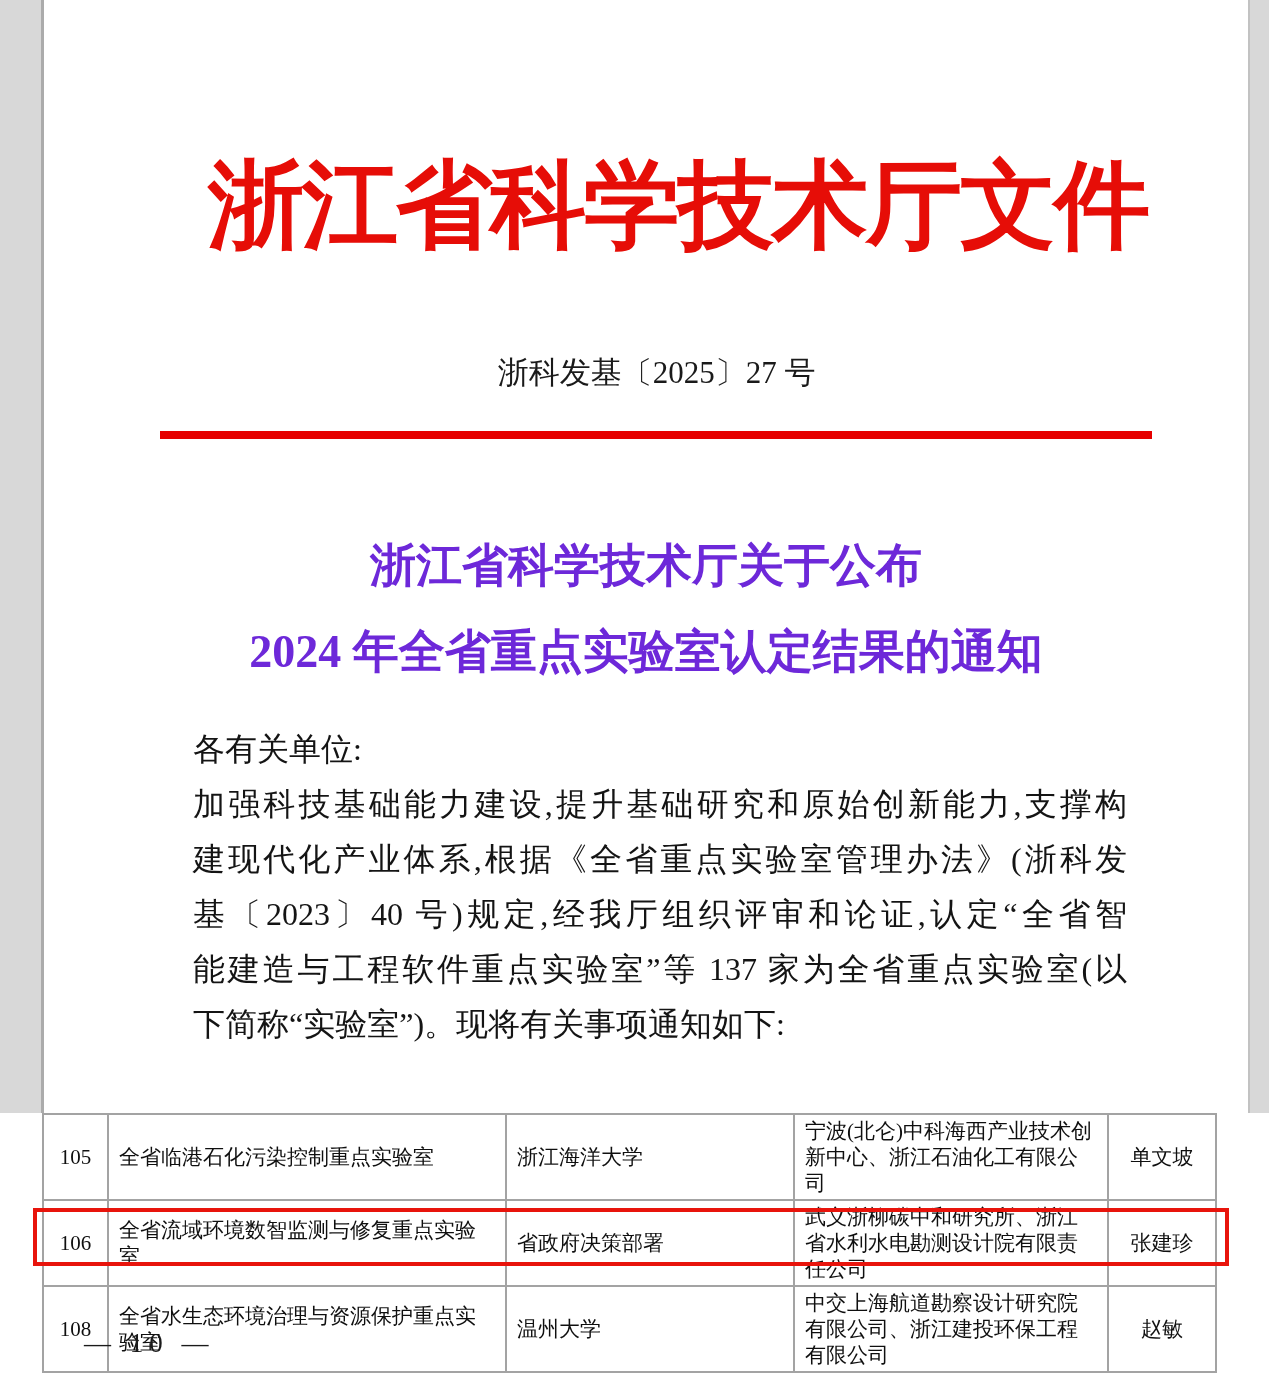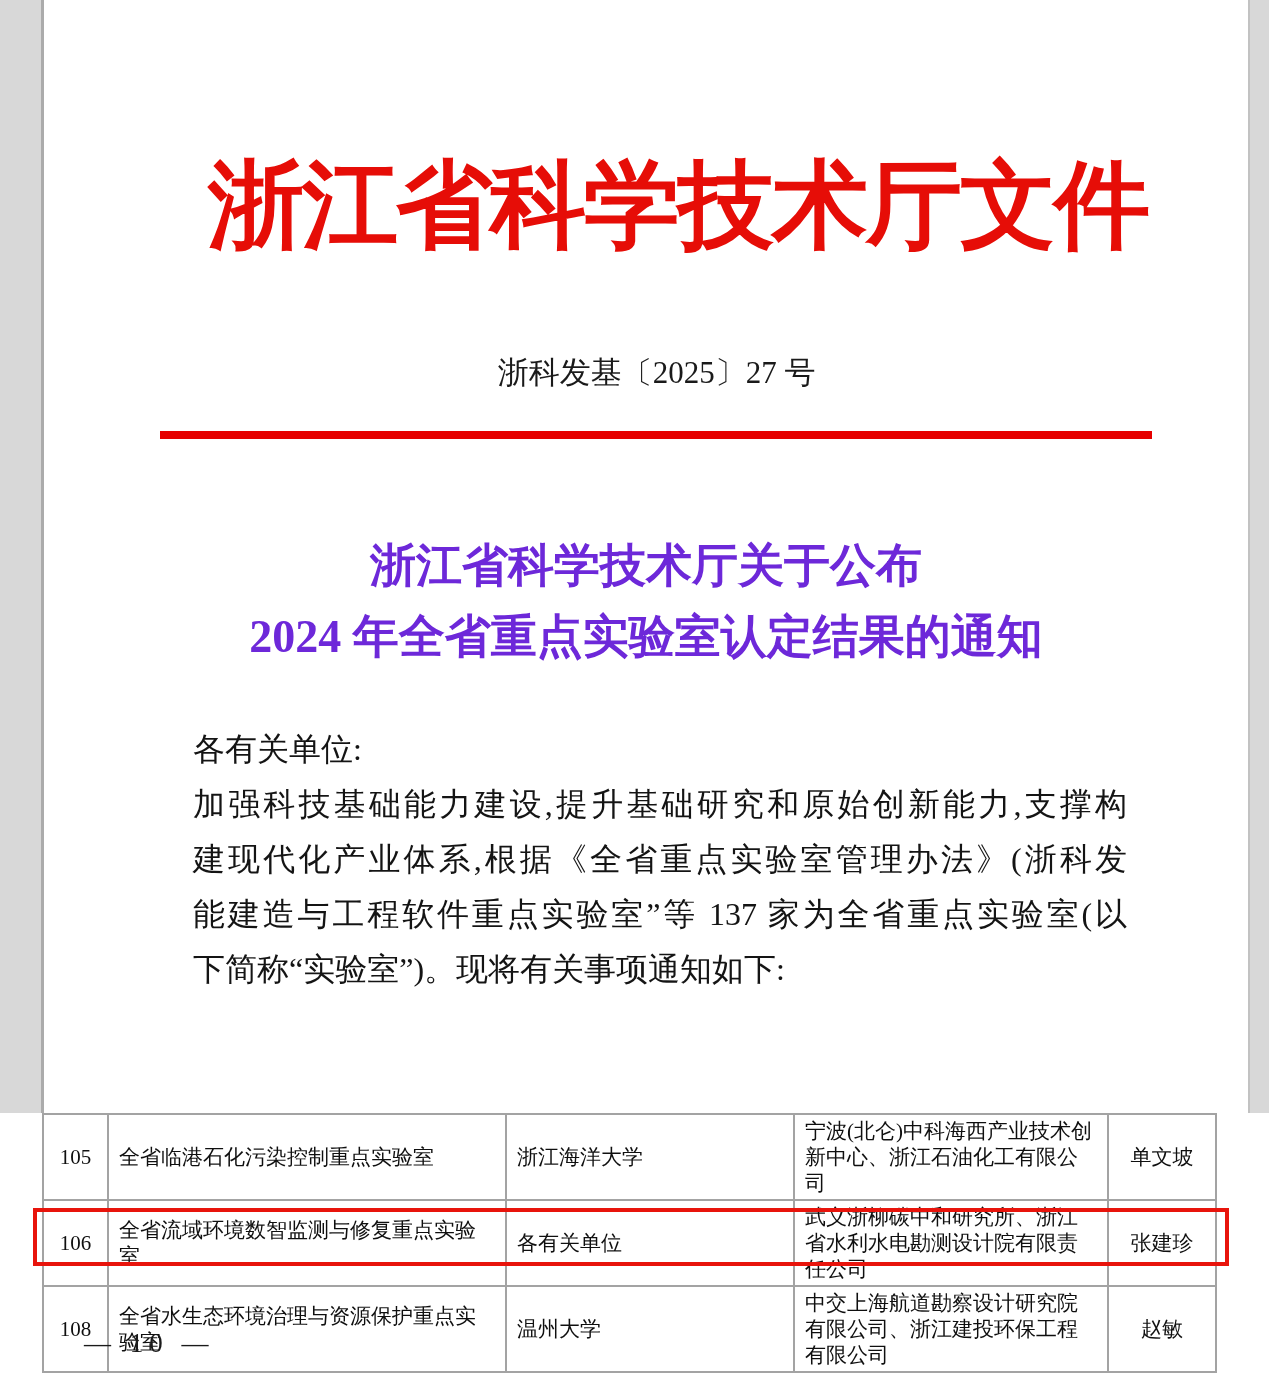--- a/index.html
+++ b/index.html
@@ -58,21 +58,21 @@
     position: absolute;
     left: 44px;
     width: 1204px;
     text-align: center;
     font-size: 46px;
     font-weight: 700;
     color: #6d28d9;
     white-space: nowrap;
   }
   .notice-title.l1 { top: 535px; }
-  .notice-title.l2 { top: 606px; }
+  .notice-title.l2 { top: 621px; }
 
   .body-block {
     position: absolute;
     left: 193px;
     top: 722px;
     width: 934px;
     font-size: 32px;
     color: #141414;
   }
   .body-block .line {
@@ -151,38 +151,39 @@
 
   <div class="red-rule"></div>
 
   <div class="notice-title l1">浙江省科学技术厅关于公布</div>
   <div class="notice-title l2">2024 年全省重点实验室认定结果的通知</div>
 
   <div class="body-block">
     <div class="line">各有关单位:</div>
     <div class="line fill">加强科技基础能力建设,提升基础研究和原始创新能力,支撑构</div>
     <div class="line fill">建现代化产业体系,根据《全省重点实验室管理办法》(浙科发</div>
+    <div class="line fill">基〔2023〕40 号)规定,经我厅组织评审和论证,认定“全省智</div>
     <div class="line fill">能建造与工程软件重点实验室”等 137 家为全省重点实验室(以</div>
     <div class="line">下简称“实验室”)。现将有关事项通知如下:</div>
   </div>
 
   <div class="table-wrap">
     <table class="results">
       <tbody>
         <tr class="r-tall">
           <td class="c-no">105</td>
           <td class="c-lab">全省临港石化污染控制重点实验室</td>
           <td class="c-host">浙江海洋大学</td>
           <td class="c-part">宁波(北仑)中科海西产业技术创新中心、浙江石油化工有限公司</td>
           <td class="c-dir">单文坡</td>
         </tr>
         <tr class="r-tall">
           <td class="c-no">106</td>
           <td class="c-lab">全省流域环境数智监测与修复重点实验室</td>
-          <td class="c-host">各有关单位</td>
+          <td class="c-host">省政府决策部署</td>
           <td class="c-part">武义浙柳碳中和研究所、浙江省水利水电勘测设计院有限责任公司</td>
           <td class="c-dir">张建珍</td>
         </tr>
         <tr class="r-tall">
           <td class="c-no">108</td>
           <td class="c-lab">全省水生态环境治理与资源保护重点实验室</td>
           <td class="c-host">温州大学</td>
           <td class="c-part">中交上海航道勘察设计研究院有限公司、浙江建投环保工程有限公司</td>
           <td class="c-dir">赵敏</td>
         </tr>

